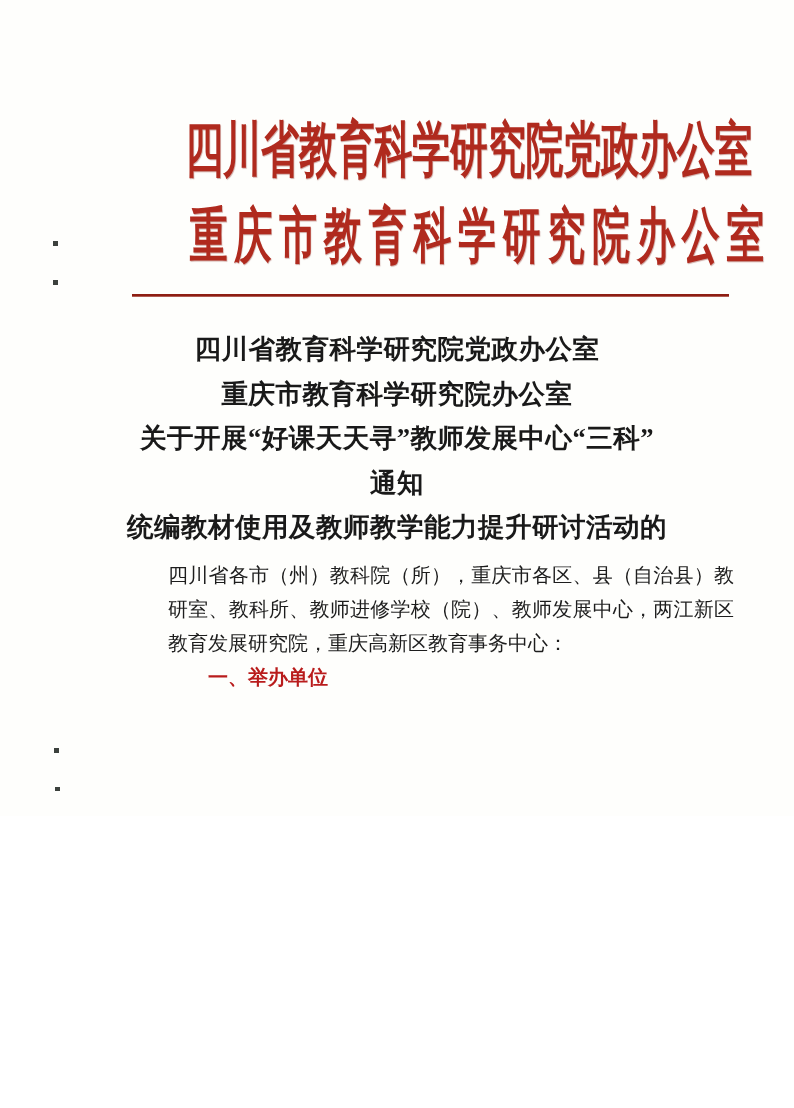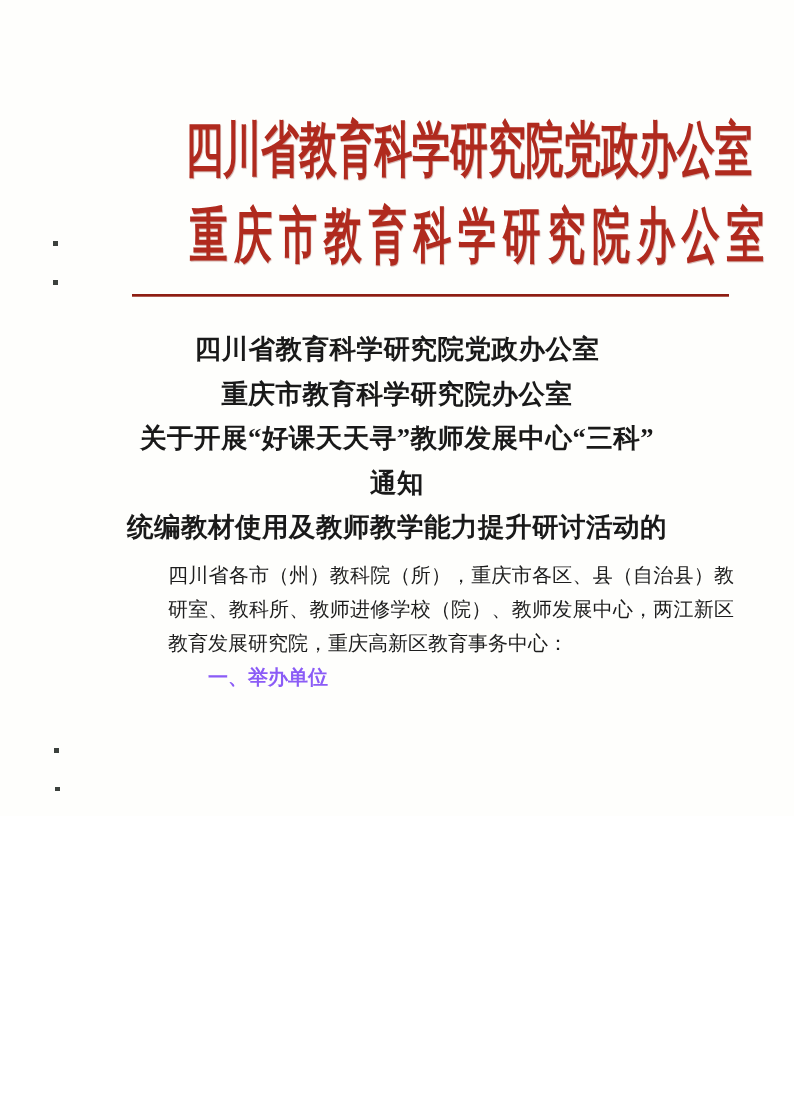--- a/index.html
+++ b/index.html
@@ -41,21 +41,21 @@
   
   .doc-body {
     position:absolute; top:558px; left:136px; width:566px;
     font-size:20px; line-height:34px; color:#1d1d1d;
     text-align:justify; text-align-last:left;margin-left:32px;
   }
   .doc-body p { margin:0; }
   .indent { text-indent:2em; }
   .section-heading {
     font-family:"Liberation Sans","DejaVu Sans",sans-serif;
-    font-weight:bold; color:#8b5cf6;
+    font-weight:bold; color:#b91c1c;
   }
 
   
   .page-number {
     position:absolute; top:908px; right:140px;
     font-size:17px; line-height:22px; letter-spacing:3px; color:#3f4040;
   }
 
   
   .watermark {

